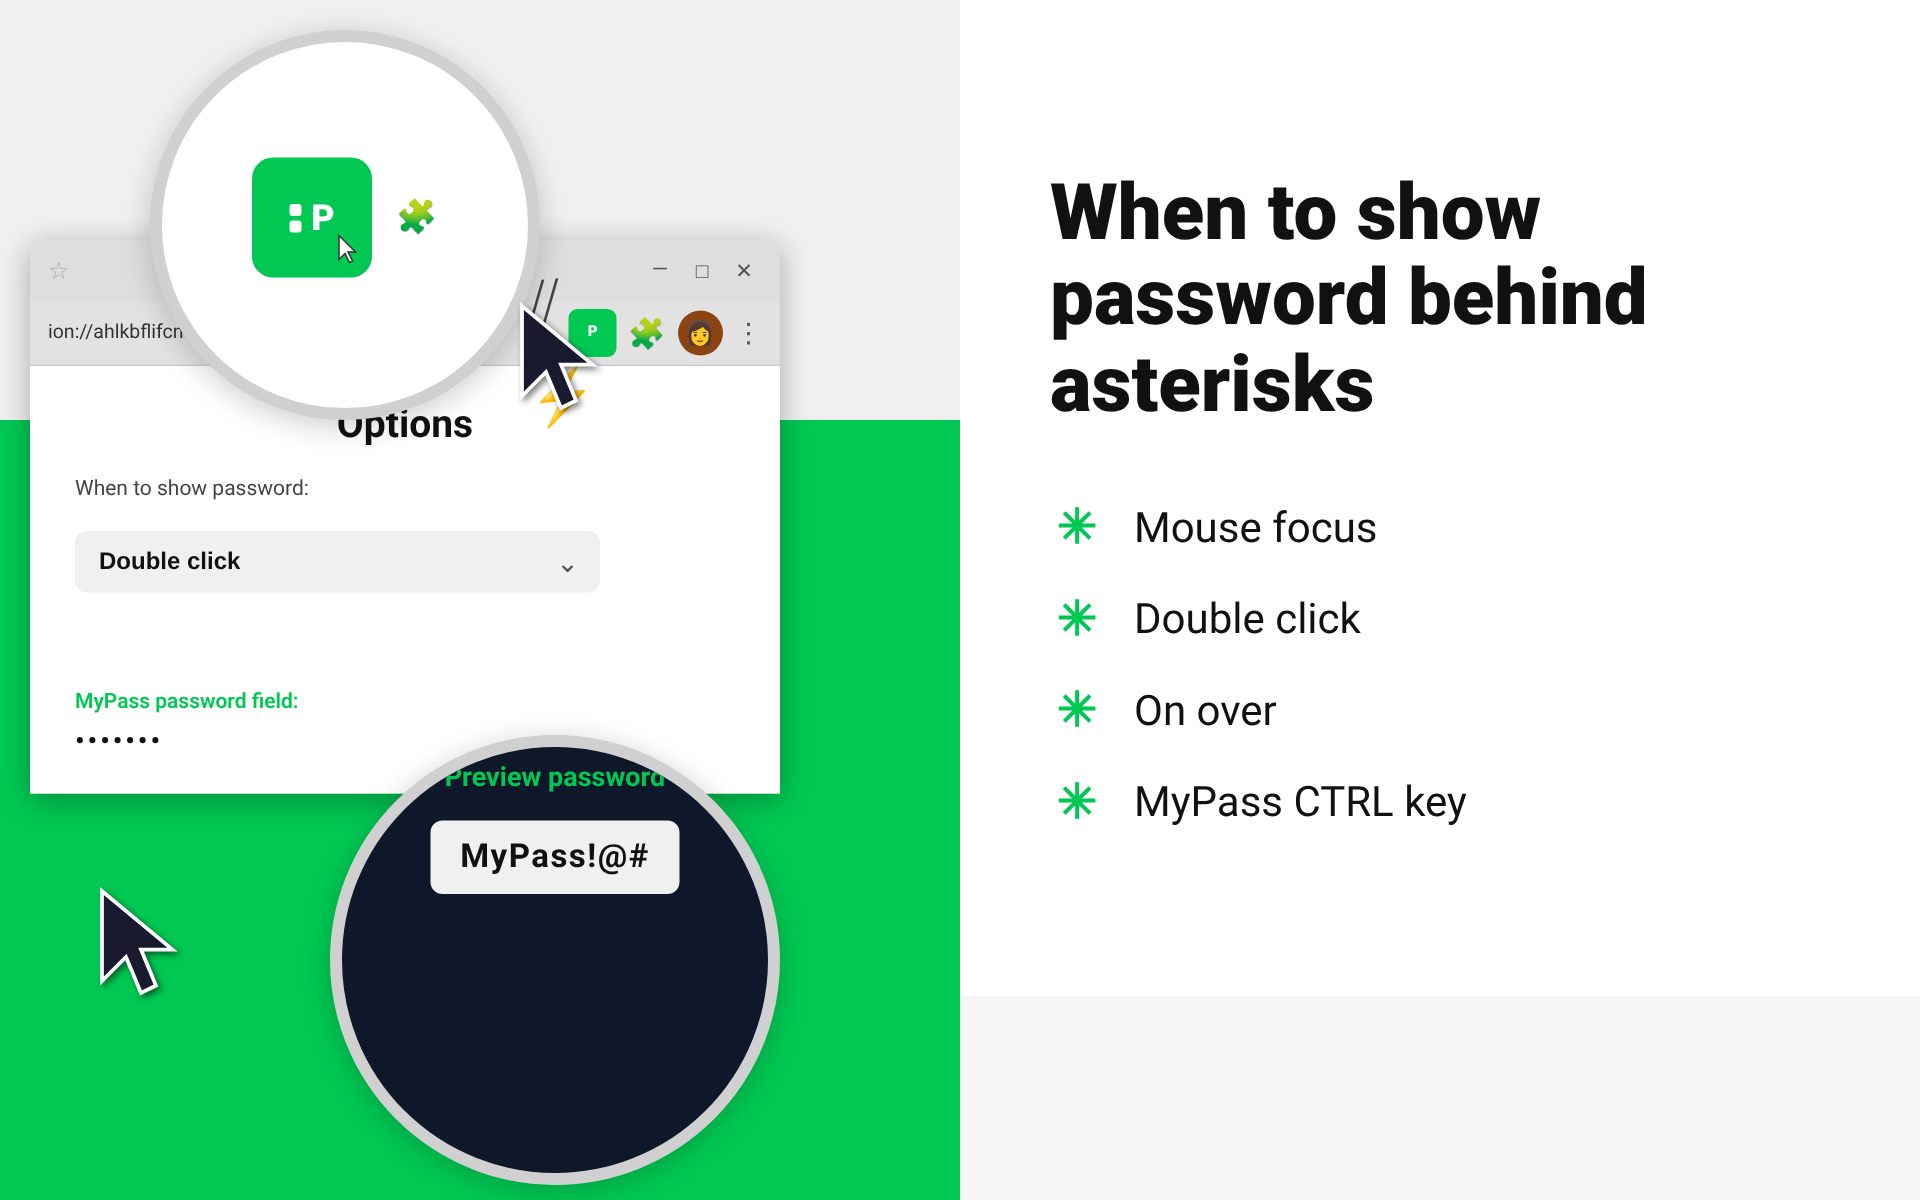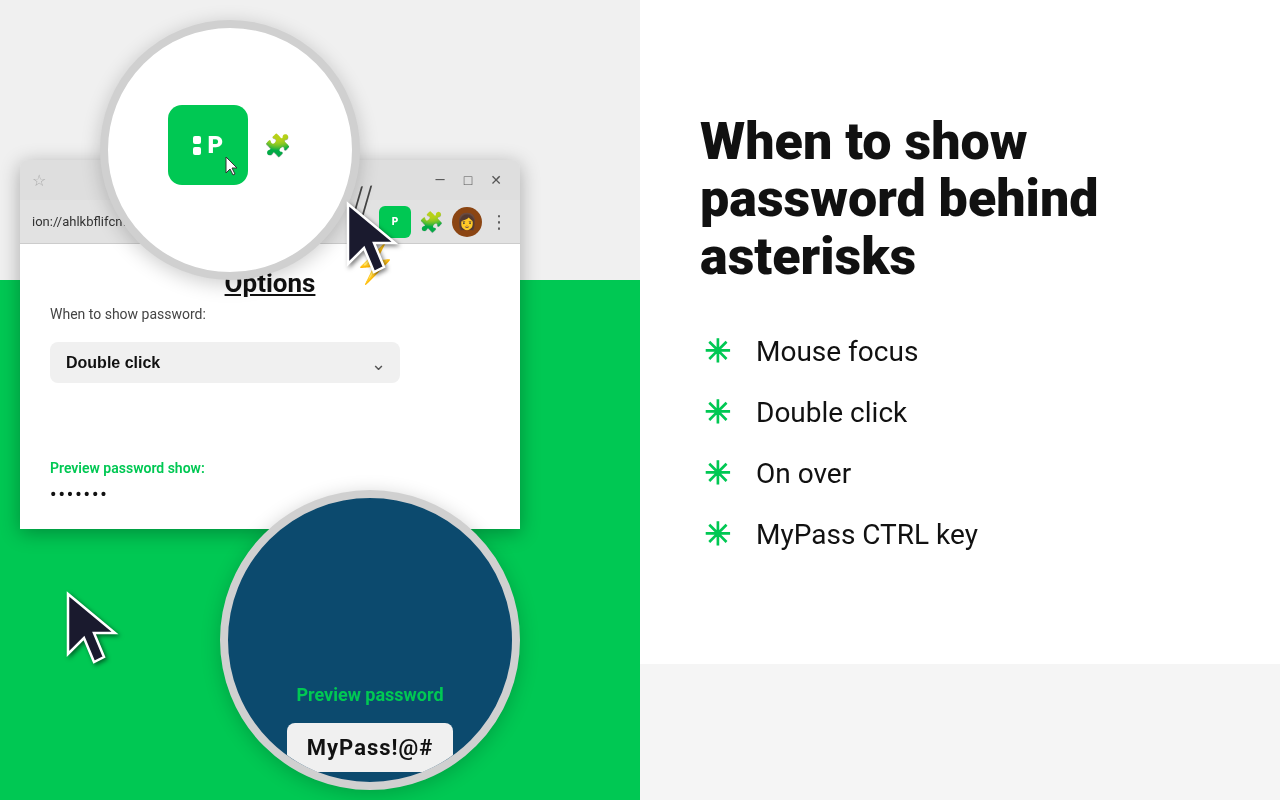--- a/index.html
+++ b/index.html
@@ -136,22 +136,21 @@
       background: white;
       padding: 24px 30px 30px;
       min-height: 200px;
     }
 
     .options-title {
       font-size: 26px;
       font-weight: 700;
       color: #111;
       text-align: center;
-      margin-bottom: 8px;
-      text-decoration: underline;
+      margin-bottom: 20px;
     }
 
     .options-label {
       font-size: 14px;
       color: #444;
       margin-bottom: 20px;
     }
 
     .dropdown-wrapper {
       position: relative;
@@ -253,25 +252,25 @@
     }
 
     
     .magnifier-bottom {
       position: absolute;
       bottom: 10px;
       left: 220px;
       width: 300px;
       height: 300px;
       border-radius: 50%;
-      background: #0c4a6e;
+      background: #0f172a;
       border: 8px solid #d0d0d0;
       z-index: 25;
       display: flex;
-      align-items: flex-end;
+      align-items: flex-start;
       justify-content: center;
       overflow: hidden;
       box-shadow: 0 4px 20px rgba(0,0,0,0.2);
     }
 
     .magnifier-bottom-content {
       text-align: center;
       padding: 10px;
     }
 
@@ -450,21 +449,21 @@
           <option>Double click</option>
           <option>Mouse over</option>
           <option>On focus</option>
           <option>Press CTRL key</option>
         </select>
         <span class="dropdown-arrow">⌄</span>
       </div>
     </div>
 
     <div class="preview-section">
-      <div class="preview-label">Preview password show:</div>
+      <div class="preview-label">MyPass password field:</div>
       <div class="password-field">•••••••</div>
     </div>
   </div>
 
   <div class="cursor-bottom">
     <svg width="70" height="80" viewBox="0 0 70 80" fill="none" xmlns="http://www.w3.org/2000/svg">
       <path d="M8 4L8 64L24 48L34 72L44 67L34 43L55 43Z" fill="#1a1a2e" stroke="white" stroke-width="2.5"></path>
     </svg>
   </div>
 

